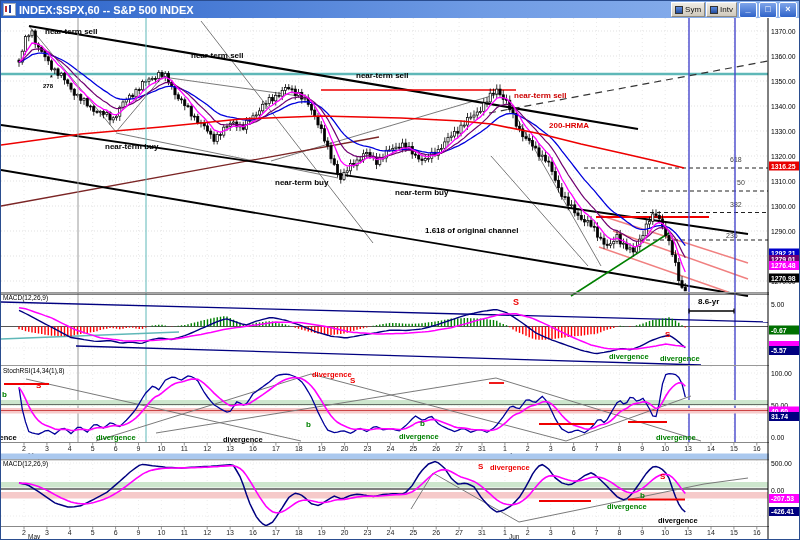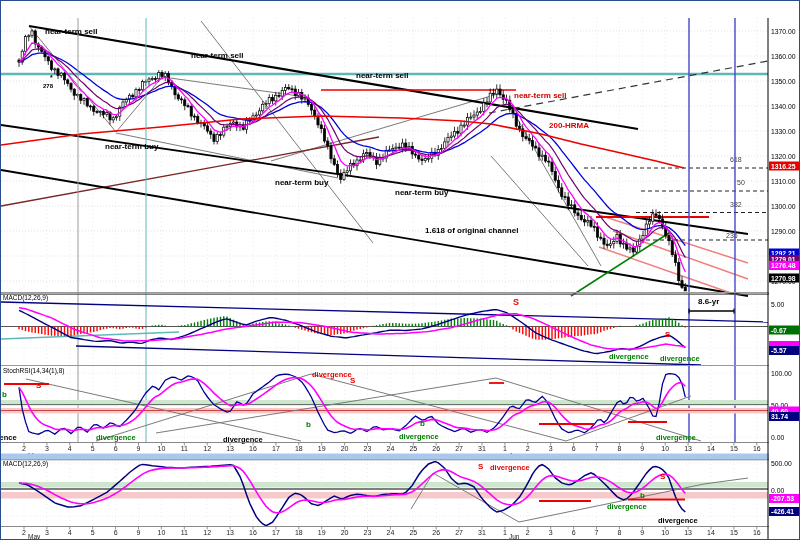--- a/index.html
+++ b/index.html
@@ -13,20 +13,35 @@
   .tb-btn{height:13px;background:linear-gradient(#efece4,#cfc9bc);border:1px solid #8f8a7d;border-top-color:#fff;border-left-color:#fff;font-size:8px;color:#111;display:flex;align-items:center;padding:0 3px;margin-left:1px;cursor:pointer;}
   .tb-btn .mini-ic{width:6px;height:6px;background:linear-gradient(#5a8ae0,#254e9e);margin-right:2px;border:1px solid #333;}
   .win-btn{width:16px;height:14px;margin-left:2px;border-radius:2px;border:1px solid #fff;background:linear-gradient(#7fa5ea,#2f63c9);color:#fff;font-size:9px;line-height:12px;text-align:center;font-weight:bold;cursor:pointer;}
   svg{position:absolute;left:0;top:0;}
   text{font-family:"Liberation Sans",sans-serif;}
 </style>
 </head>
 <body>
 
 <div id="win">
+  <div id="titlebar">
+    <div id="title-icon"></div>
+    <div id="title-text">INDEX:$SPX,60 -- S&amp;P 500 INDEX</div>
+    <div class="tb-btn">
+        <span class="mini-ic"></span>
+        <span>Sym</span>
+      </div>
+    <div class="tb-btn">
+        <span class="mini-ic"></span>
+        <span>Intv</span>
+      </div>
+    <div class="win-btn">_</div>
+    <div class="win-btn">□</div>
+    <div class="win-btn">×</div>
+  </div>
   <svg id="cv" width="798" height="521" viewBox="0 17 798 521" style="top:17px">
       <rect x="0" y="17" width="798" height="521" fill="#ffffff"></rect>
       <g>
         <line x1="0" y1="280" x2="767" y2="280" stroke="#d9d9d9" stroke-width="0.8" stroke-dasharray="1,2"></line>
         <line x1="0" y1="255" x2="767" y2="255" stroke="#d9d9d9" stroke-width="0.8" stroke-dasharray="1,2"></line>
         <line x1="0" y1="230" x2="767" y2="230" stroke="#d9d9d9" stroke-width="0.8" stroke-dasharray="1,2"></line>
         <line x1="0" y1="205" x2="767" y2="205" stroke="#d9d9d9" stroke-width="0.8" stroke-dasharray="1,2"></line>
         <line x1="0" y1="180" x2="767" y2="180" stroke="#d9d9d9" stroke-width="0.8" stroke-dasharray="1,2"></line>
         <line x1="0" y1="155" x2="767" y2="155" stroke="#d9d9d9" stroke-width="0.8" stroke-dasharray="1,2"></line>
         <line x1="0" y1="130" x2="767" y2="130" stroke="#d9d9d9" stroke-width="0.8" stroke-dasharray="1,2"></line>

